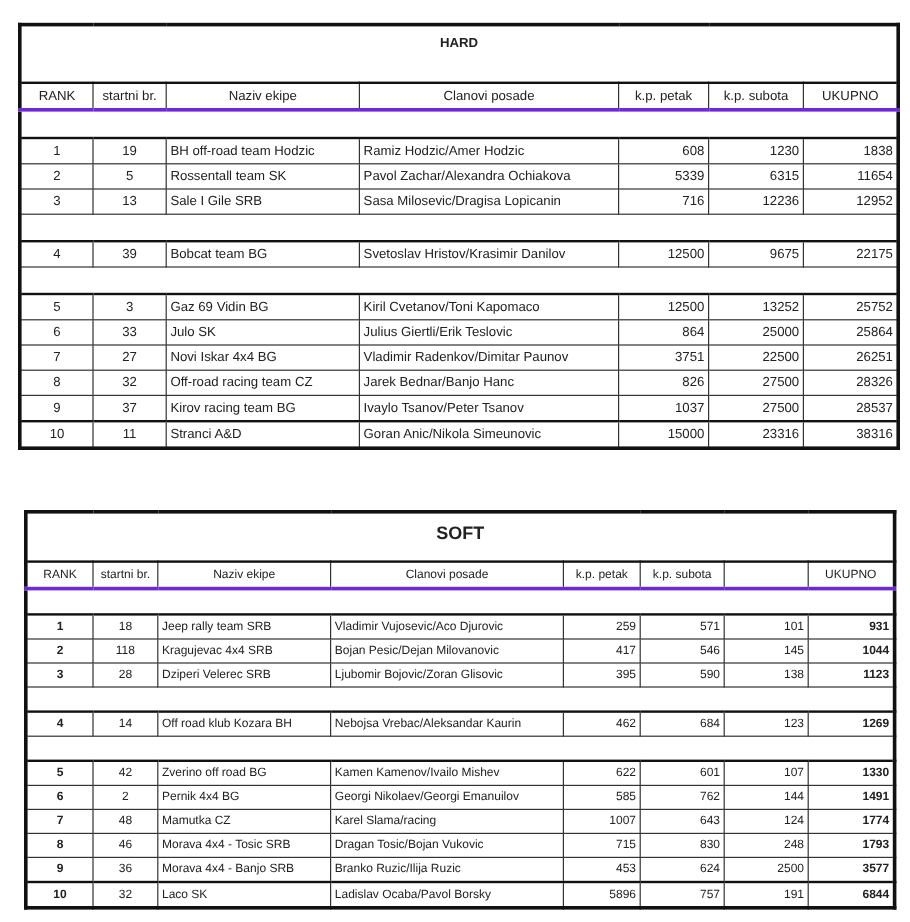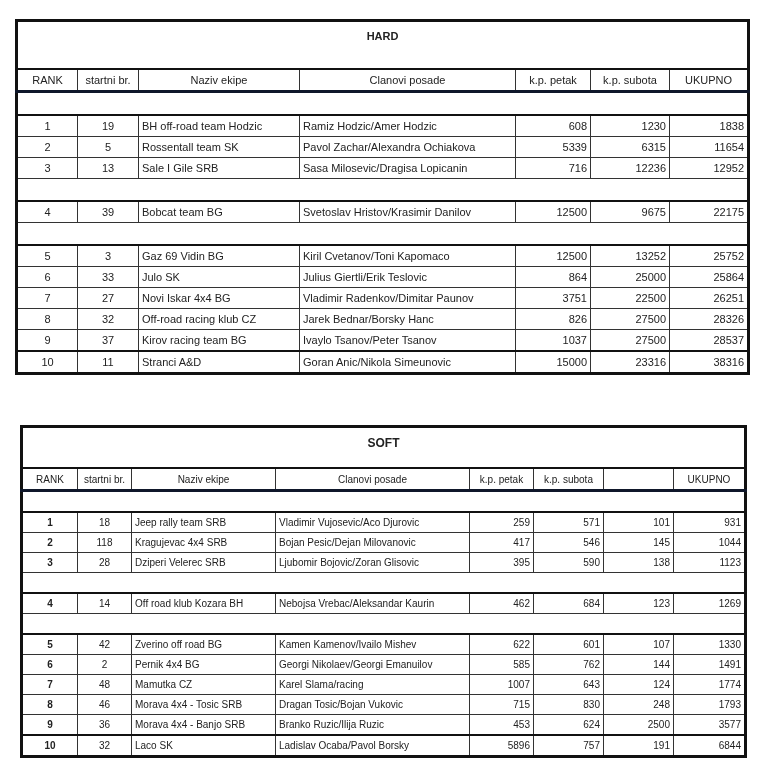--- a/index.html
+++ b/index.html
@@ -3,41 +3,41 @@
 <meta charset="utf-8">
 <style>
   html, body { margin: 0; padding: 0; background: #ffffff; }
   body { width: 758px; height: 768px; position: relative; overflow: hidden;
          font-family: "Liberation Sans", sans-serif; color: #222; }
   table { position: absolute; border-collapse: collapse; table-layout: fixed; background: #fff; }
   td, th { padding: 0 3px; font-size: 11px; white-space: nowrap; overflow: hidden;
            border: 1px solid #333; font-weight: normal; }
   .outer { border: 3px solid #111; }
   .title td { text-align: center; vertical-align: top; font-weight: bold; padding-top: 8px; border-bottom: 2px solid #111; }
-  .hdr th { text-align: center; border-bottom: 3px solid #0f172a; }
+  .hdr th { text-align: center; border-bottom: 3px solid #6d28d9; }
   .blank td { border-left: none; border-right: none; }
   .c { text-align: center; }
   .r { text-align: right; }
   .l { text-align: left; margin-left: 17px; }
   .thick-top td { border-top: 2px solid #111; }
 
   #hard { left: 15px; top: 19px; width: 734px; }
   #hard .title td { height: 38px; }
   #hard .hdr th { height: 20px; }
   #hard tr.row td { height: 20px; }
   #hard tr.blank td { height: 21px; }
   #hard td, #hard th { font-family: "Liberation Sans", sans-serif; }
 
   #soft { left: 20px; top: 425px; width: 726px; }
   #soft .title td { height: 31px; }
   #soft .hdr th { height: 20px; font-size: 10px; }
   #soft tr.row td { height: 19px; font-size: 10px; }
   #soft tr.blank td { height: 19px; }
-  #soft td.total { font-weight: normal; }
-  #soft .title td { font-size: 12px; }
+  #soft td.total { font-weight: bold; }
+  #soft .title td { font-size: 15px; }
 </style>
 </head>
 <body>
 
 <table id="hard" class="outer">
   <colgroup>
     <col style="width:61px">
       <col style="width:61px">
       <col style="width:161px">
       <col style="width:216px">
@@ -126,22 +126,22 @@
         <td class="c">27</td>
         <td class="l">Novi Iskar 4x4 BG</td>
         <td class="l">Vladimir Radenkov/Dimitar Paunov</td>
         <td class="r">3751</td>
         <td class="r">22500</td>
         <td class="r">26251</td>
       </tr>
       <tr class="row">
         <td class="c">8</td>
         <td class="c">32</td>
-        <td class="l">Off-road racing klub CZ</td>
-        <td class="l">Jarek Bednar/Borsky Hanc</td>
+        <td class="l">Off-road racing team CZ</td>
+        <td class="l">Jarek Bednar/Banjo Hanc</td>
         <td class="r">826</td>
         <td class="r">27500</td>
         <td class="r">28326</td>
       </tr>
       <tr class="row">
         <td class="c">9</td>
         <td class="c">37</td>
         <td class="l">Kirov racing team BG</td>
         <td class="l">Ivaylo Tsanov/Peter Tsanov</td>
         <td class="r">1037</td>

